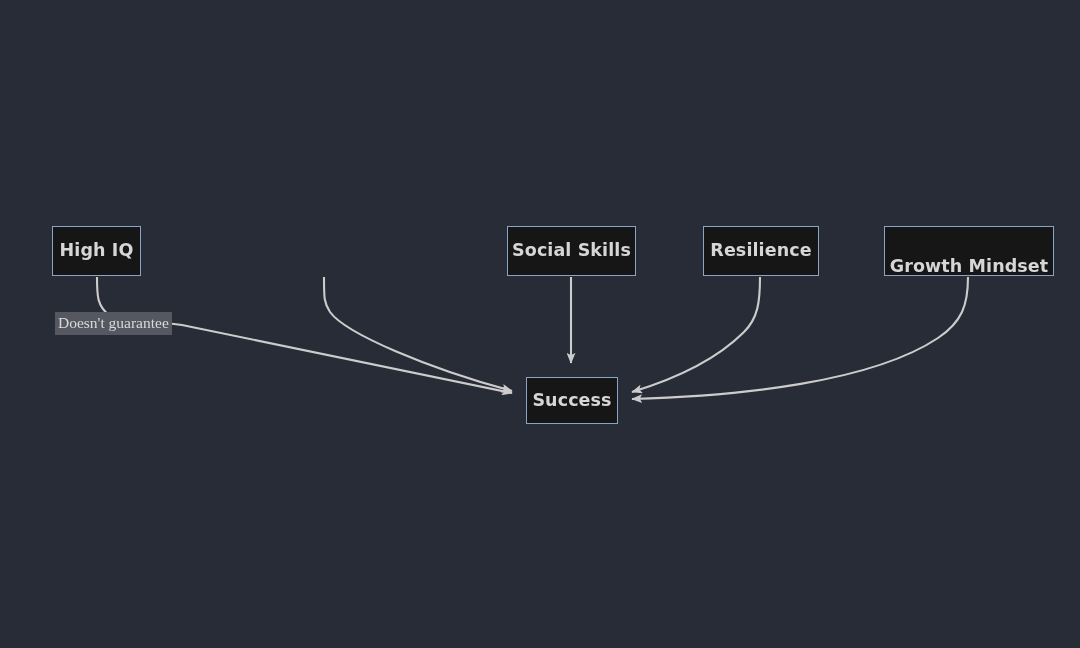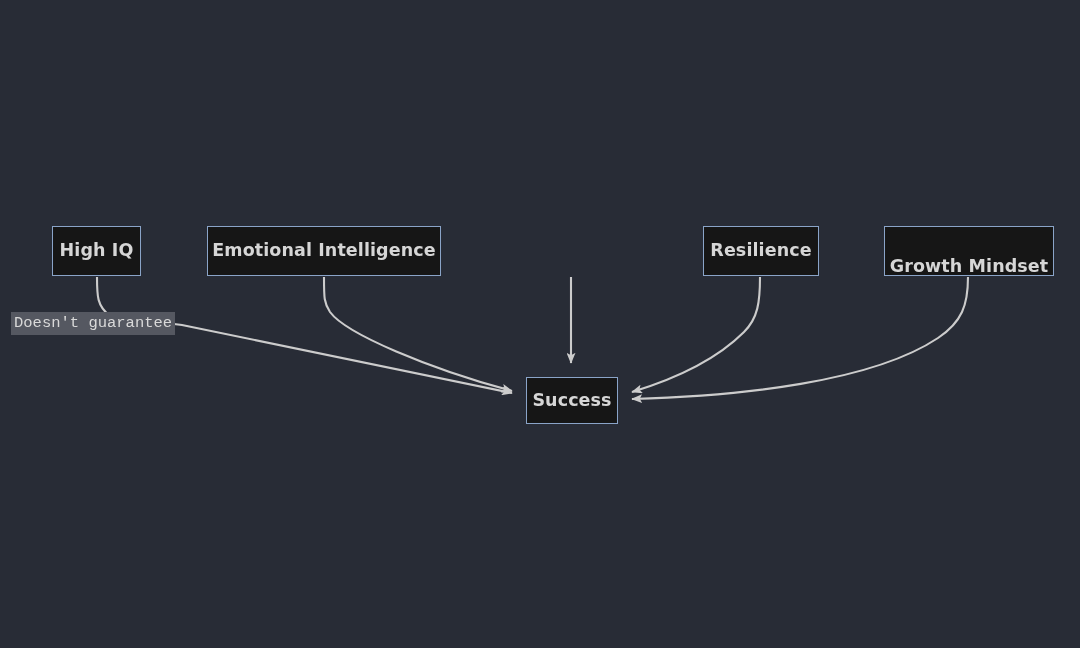--- a/index.html
+++ b/index.html
@@ -45,26 +45,27 @@
   }
   .node-label {
     color: #d6d6d6;
     line-height: 1;
   }
   .edge-label {
     position: absolute;
     background: #555861;
     color: #d9d9d9;
     font-size: 15.5px;
-    font-family: Liberation Mono, monospace;
+    font-family: Liberation Serif, serif;
     line-height: 1.45;
     padding: 0px 3px 1px 3px;
     white-space: nowrap;
     z-index: 4;
     box-sizing: border-box;
+    margin-left: 44px;
   }
 </style>
 </head>
 <body>
 
 <div id="diagram-root">
 
   <svg id="edge-layer" viewBox="0 0 1080 648" width="1080" height="648" xmlns="http://www.w3.org/2000/svg">
     <defs>
       <marker id="arrowhead" markerWidth="11" markerHeight="9" refX="10.2" refY="4.5" orient="auto" markerUnits="userSpaceOnUse">
@@ -82,24 +83,24 @@
       <path d="M 760,277 C 760,302 758,318 744,332 C 718,358 678,378 632,392" marker-end="url(#arrowhead)"></path>
 
       <path d="M 968,277 C 968,305 962,322 938,338 C 872,382 740,396 632,399" marker-end="url(#arrowhead)"></path>
     </g>
   </svg>
 
   <div class="node" style="left:52px; top:226px; width:89px; height:50px;">
     <span class="node-label">High IQ</span>
   </div>
 
-  <div class="node" style="left:207px; top:226px; width:234px; height:50px;">
-    <span class="node-label">Emotional Intelligence</span>
+
+  <div class="node" style="left:507px; top:226px; width:129px; height:50px;">
+    <span class="node-label">Social Skills</span>
   </div>
-
 
   <div class="node" style="left:703px; top:226px; width:116px; height:50px;">
     <span class="node-label">Resilience</span>
   </div>
 
   <div class="node" style="left:884px; top:226px; width:170px; height:50px;align-items:flex-end;">
     <span class="node-label">Growth Mindset</span>
   </div>
 
   <div class="node" style="left:526px; top:377px; width:92px; height:47px;text-align:center;">

